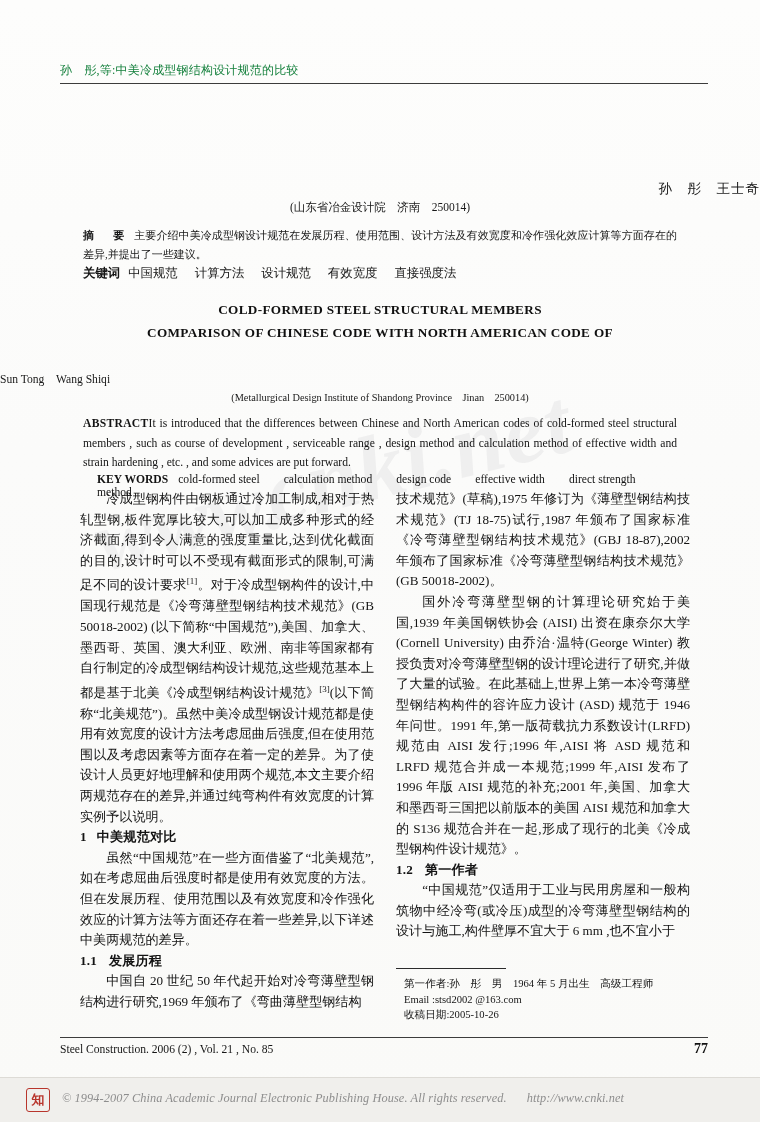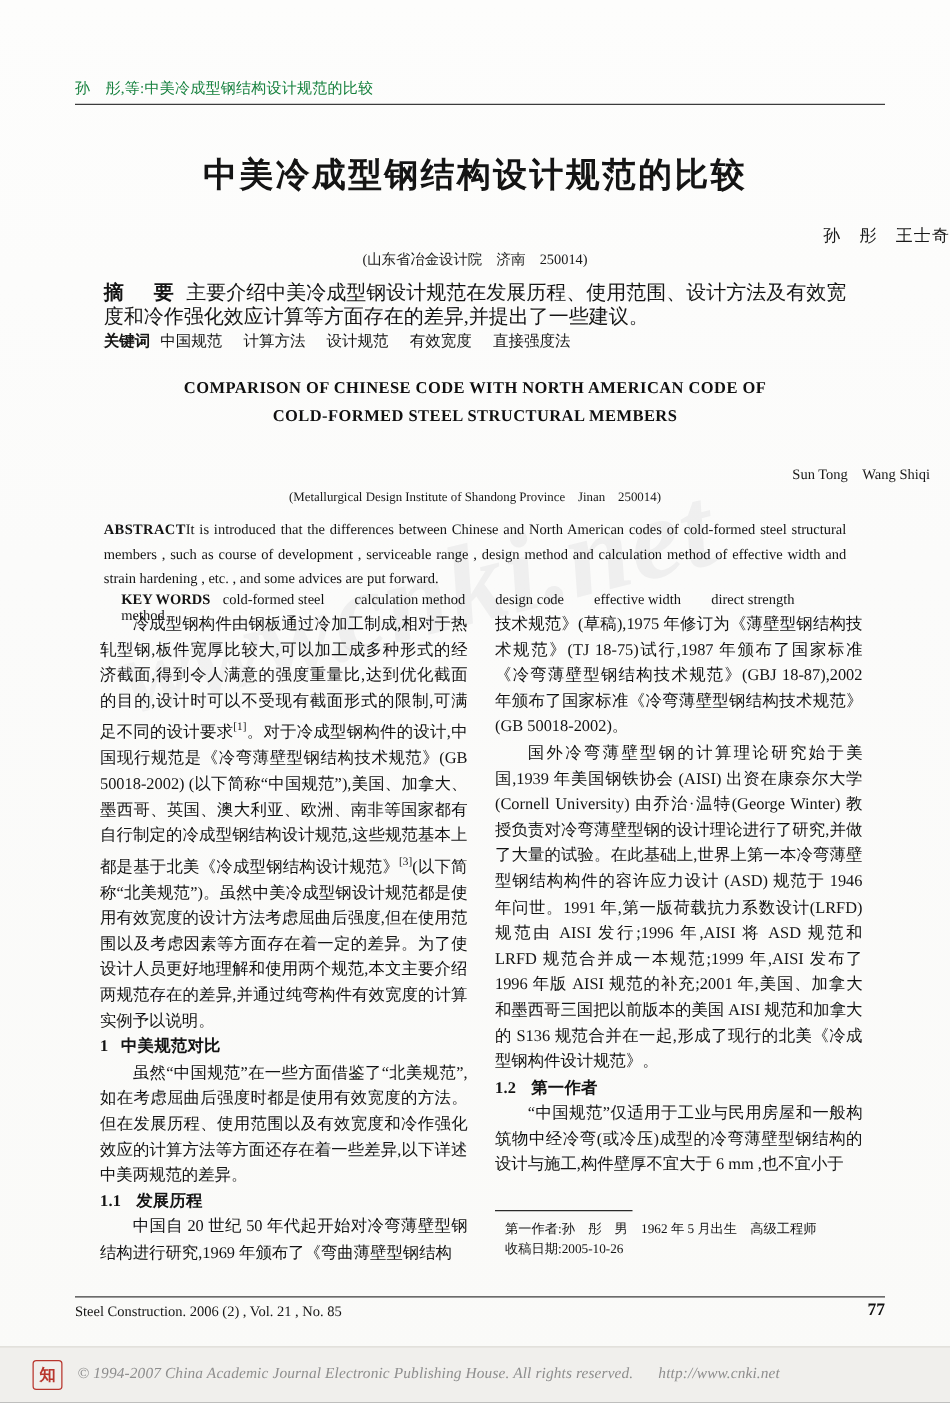--- a/index.html
+++ b/index.html
@@ -75,21 +75,21 @@
     font-size: 11.5px;
     color: #181818;
   }
 
   
   .abs-cn {
     position: absolute;
     top: 226px;
     left: 83px;
     width: 594px;
-    font-size: 16px;
+    font-size: 11px;
     line-height: 18.5px;
     color: #151515;
     text-align: justify;
   }
   .abs-cn .lbl { font-weight: 700; letter-spacing: 4px; margin-right: 6px; }
   .kw-cn {
     position: absolute;
     top: 264px;
     left: 83px;
     width: 594px;
@@ -109,22 +109,22 @@
     text-align: center;
     font-size: 13.2px;
     font-weight: 700;
     line-height: 23px;
     letter-spacing: .35px;
     color: #101010;
   }
   .authors-en {
     position: absolute;
     top: 372px;
-    left: 0; right: 16px;
-    text-align: right;
+    left: 0; right: 0;
+    text-align: left;
     font-size: 11.6px;
     color: #181818;
   }
   .affil-en {
     position: absolute;
     top: 391px;
     left: 0; right: 0;
     text-align: center;
     font-size: 10.3px;
     color: #181818;
@@ -293,34 +293,33 @@
 
 <div class="page">
   <div class="paper-tone"></div>
 
   <div class="watermark2">www.</div>
   <div class="watermark">cnki.net</div>
 
   <div class="runhead">孙　彤,等:中美冷成型钢结构设计规范的比较</div>
   <div class="runhead-rule"></div>
 
-  <div class="title-cn">中美冷成型钢结构设计规范的比较</div>
   <div class="authors-cn">孙　彤　王士奇</div>
   <div class="affil-cn">(山东省冶金设计院　济南　250014)</div>
 
   <div class="abs-cn">
     <span class="lbl">摘　要</span><span>主要介绍中美冷成型钢设计规范在发展历程、使用范围、设计方法及有效宽度和冷作强化效应计算等方面存在的差异,并提出了一些建议。</span>
   </div>
   <div class="kw-cn">
     <span class="lbl">关键词</span><span class="kw">中国规范</span><span class="kw">计算方法</span><span class="kw">设计规范</span><span class="kw">有效宽度</span><span class="kw">直接强度法</span>
   </div>
 
   <div class="title-en">
+    <div>COLD-FORMED STEEL STRUCTURAL MEMBERS</div>
     <div>COMPARISON OF CHINESE CODE WITH NORTH AMERICAN CODE OF</div>
-    <div>COLD-FORMED STEEL STRUCTURAL MEMBERS</div>
   </div>
   <div class="authors-en">Sun Tong　Wang Shiqi</div>
   <div class="affil-en">(Metallurgical Design Institute of Shandong Province　Jinan　250014)</div>
 
   <div class="abs-en">
     <span class="lbl">ABSTRACT</span><span>It is introduced that the differences between Chinese and North American codes of cold-formed steel structural members , such as course of development , serviceable range , design method and calculation method of effective width and strain hardening , etc. , and some advices are put forward.</span>
   </div>
   <div class="kw-en">
     <span class="lbl">KEY WORDS</span><span class="kw">cold-formed steel</span><span class="kw">calculation method</span><span class="kw">design code</span><span class="kw">effective width</span><span class="kw">direct strength method</span>
   </div>
@@ -342,21 +341,22 @@
 
     <p class="indent">国外冷弯薄壁型钢的计算理论研究始于美国,1939 年美国钢铁协会 (AISI) 出资在康奈尔大学(Cornell University) 由乔治·温特(George Winter) 教授负责对冷弯薄壁型钢的设计理论进行了研究,并做了大量的试验。在此基础上,世界上第一本冷弯薄壁型钢结构构件的容许应力设计 (ASD) 规范于 1946 年问世。1991 年,第一版荷载抗力系数设计(LRFD)规范由 AISI 发行;1996 年,AISI 将 ASD 规范和 LRFD 规范合并成一本规范;1999 年,AISI 发布了 1996 年版 AISI 规范的补充;2001 年,美国、加拿大和墨西哥三国把以前版本的美国 AISI 规范和加拿大的 S136 规范合并在一起,形成了现行的北美《冷成型钢构件设计规范》。</p>
 
     <p class="subsec"><span class="num">1.2</span><span>第一作者</span></p>
 
     <p class="indent">“中国规范”仅适用于工业与民用房屋和一般构筑物中经冷弯(或冷压)成型的冷弯薄壁型钢结构的设计与施工,构件壁厚不宜大于 6 mm ,也不宜小于</p>
   </div>
 
   <div class="fn-rule"></div>
   <div class="footnote">
-    <div>第一作者:孙　彤　男　1962 年 5 月出生　高级工程师</div>
+    <div>第一作者:孙　彤　男　1964 年 5 月出生　高级工程师</div>
+    <div>Email :stsd2002 @163.com</div>
     <div>收稿日期:2005‐10‐26</div>
   </div>
 
   <div class="bot-rule"></div>
   <div class="footer-left">Steel Construction. 2006 (2) , Vol. 21 , No. 85</div>
   <div class="footer-page">77</div>
 
   <div class="cnki-bar">
     <div class="cnki-logo">知</div>
     <div class="cnki-text">

